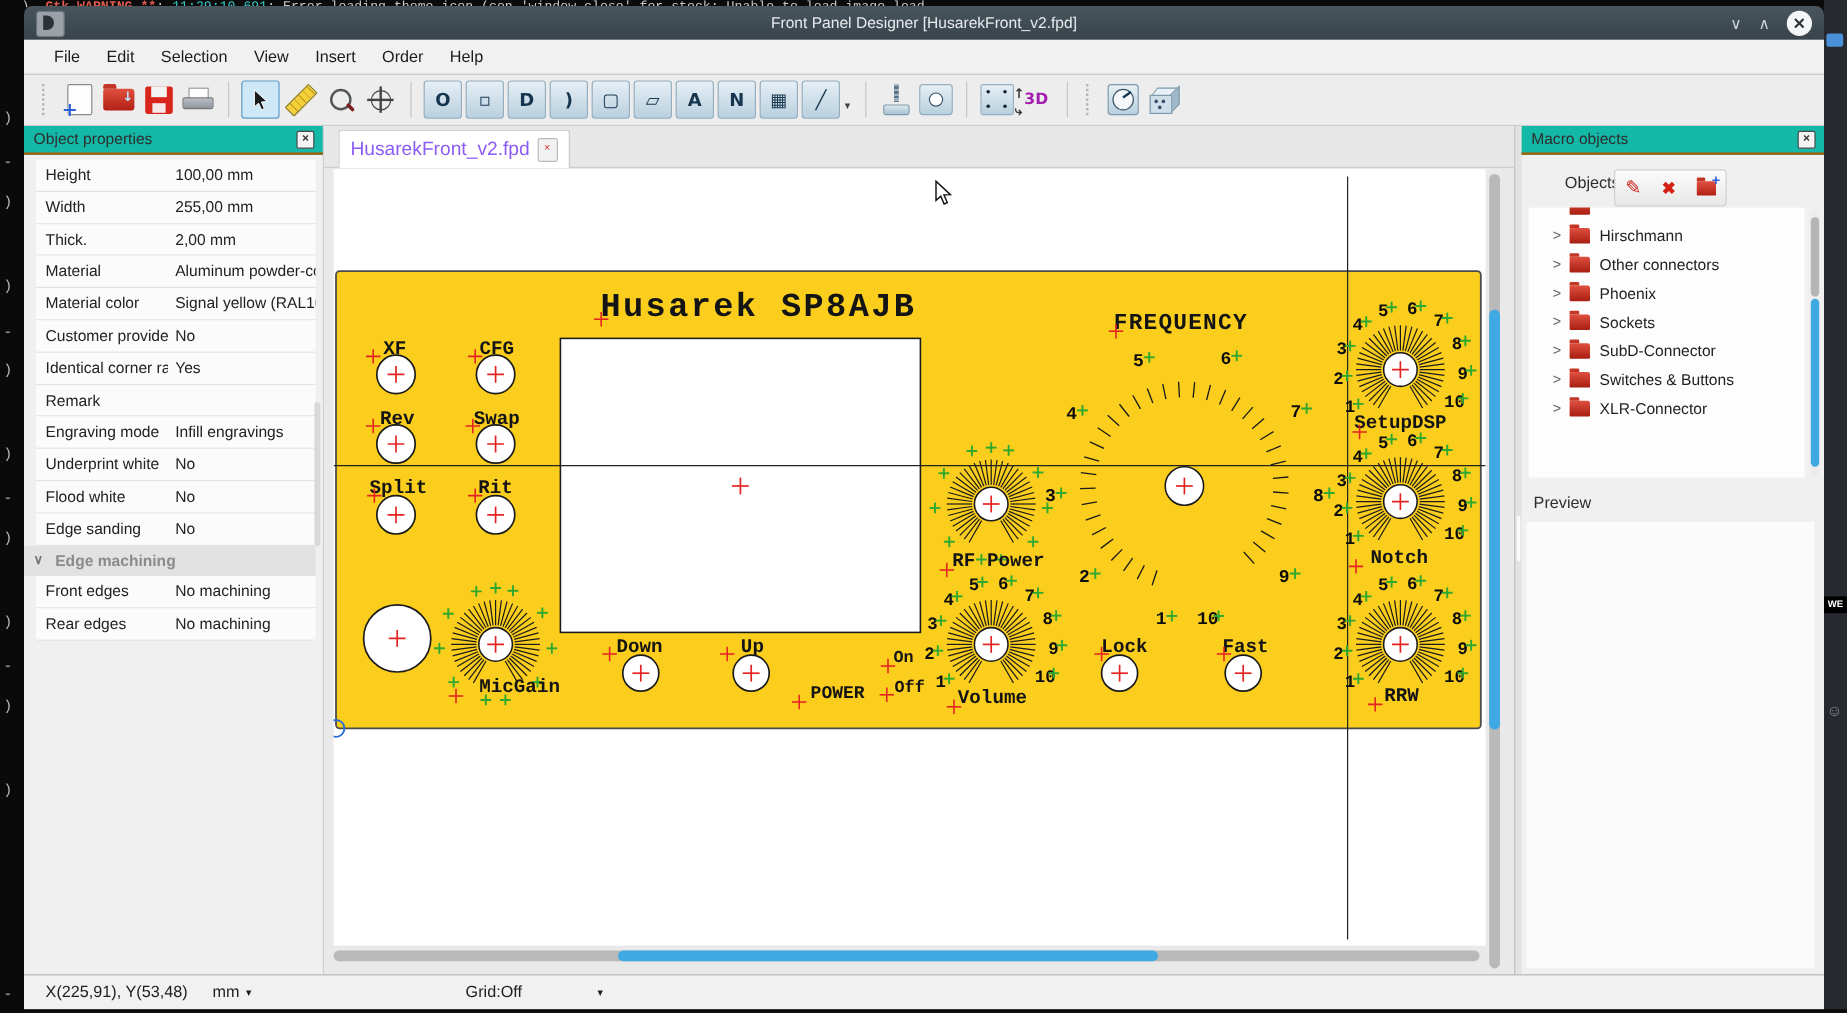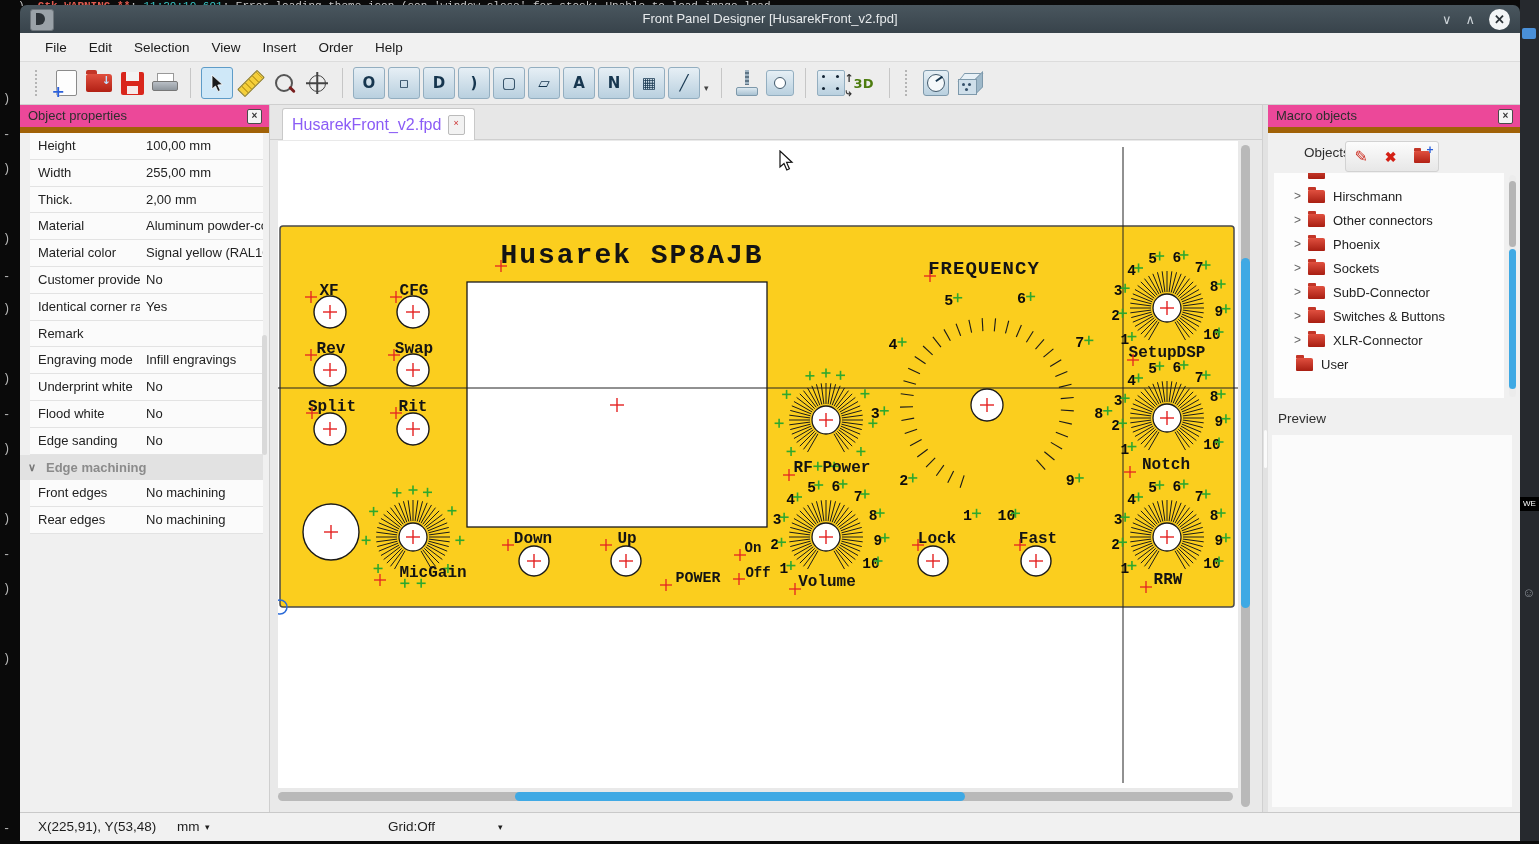--- a/index.html
+++ b/index.html
@@ -11,21 +11,21 @@
   #terminal-top{left:18px;top:0;width:1500px;height:6px;overflow:hidden;color:#c8c8c8;
     font-family:"Liberation Mono",monospace;font-size:11px;white-space:nowrap;}
   #terminal-top .warn{color:#e05b50;font-weight:bold;}
   #terminal-top .time{color:#39c7c7;}
   #left-strip{left:0;top:0;width:20px;height:844px;background:#0a0a0a;color:#b9b9b9;
     font-family:"Liberation Mono",monospace;font-size:12px;}
   #left-strip span{position:absolute;left:3px;}
   #right-strip{left:1520px;top:0;width:19px;height:844px;background:#26292e;}
   #right-strip .bubble{position:absolute;left:2px;top:28px;width:14px;height:11px;background:#4a90d9;border-radius:2px;}
   #right-strip .badge{position:absolute;left:0;top:497px;width:19px;height:14px;background:#000000;color:#fff;
-    font-size:8px;font-weight:normal;text-align:center;line-height:14px;}
+    font-size:8px;font-weight:bold;text-align:center;line-height:14px;}
   #right-strip .smiley{position:absolute;left:2px;top:585px;color:#8a8f96;font-size:13px;}
   #bottom-strip{left:0;top:841px;width:1539px;height:3px;background:#0a0a0a;}
 
   
   #titlebar{left:20px;top:5px;width:1500px;height:28px;background:linear-gradient(#49565e,#38434b);
     border-radius:7px 7px 0 0;color:#e7eaec;font-size:13px;}
   #titlebar .title{position:absolute;left:0;right:0;top:0;text-align:center;line-height:28px;}
   #app-icon{position:absolute;left:10px;top:4px;width:22px;height:20px;background:#9aa2a8;border-radius:3px;
     border:1px solid #6d757b;}
   #app-icon::after{content:"";position:absolute;left:5px;top:3px;width:9px;height:12px;background:#2c3338;
@@ -80,39 +80,39 @@
   .i-bolt::after{content:"";position:absolute;left:1px;bottom:0;width:22px;height:9px;
     background:linear-gradient(#dce8f0,#a9c2d2);border:1px solid #7e99ab;border-radius:2px;box-sizing:border-box;}
   .i-hole{position:relative;width:26px;height:24px;background:linear-gradient(#e6eff5,#b9d0df);
     border:1px solid #93aec0;border-radius:3px;}
   .i-hole::after{content:"";position:absolute;left:7px;top:6px;width:10px;height:10px;background:#fff;
     border:1.5px solid #41596b;border-radius:50%;}
   .i-corners{position:relative;width:26px;height:24px;background:linear-gradient(#e6eff5,#b9d0df);
     border:1px solid #93aec0;border-radius:2px;}
   .i-corners::after{content:"";position:absolute;left:4px;top:4px;width:3px;height:3px;border-radius:50%;background:#123;
     box-shadow:14px 0 #123,0 12px #123,14px 12px #123;}
-  .i-3d{position:relative;font-weight:bold;font-size:13px;color:#4d7c0f;letter-spacing:0;}
+  .i-3d{position:relative;font-weight:bold;font-size:13px;color:#a21caf;letter-spacing:0;}
   .i-3d::before{content:"↑";position:absolute;left:-9px;top:-4px;font-size:11px;color:#333;}
   .i-3d::after{content:"⤷";position:absolute;left:-8px;bottom:-8px;font-size:11px;color:#333;}
   .i-gauge{position:relative;width:24px;height:24px;background:linear-gradient(#e6eff5,#b9d0df);
     border:1px solid #7e99ab;border-radius:3px;}
   .i-gauge::before{content:"";position:absolute;left:3px;top:3px;width:16px;height:16px;background:#f4f8fa;
     border:1px solid #41596b;border-radius:50%;}
   .i-gauge::after{content:"";position:absolute;left:11px;top:7px;width:8px;height:1.5px;background:#16364f;
     transform:rotate(-35deg);}
   .i-box{position:relative;width:26px;height:24px;}
   .i-box .f{position:absolute;left:2px;top:8px;width:17px;height:14px;background:#cfdfea;border:1px solid #7e99ab;}
   .i-box .t{position:absolute;left:5px;top:2px;width:17px;height:7px;background:#e8f1f7;border:1px solid #7e99ab;transform:skewX(-38deg);}
   .i-box .s{position:absolute;left:19px;top:4px;width:6px;height:14px;background:#9fb9ca;border:1px solid #7e99ab;transform:skewY(-45deg);}
   .i-box .d{position:absolute;left:6px;top:12px;width:3px;height:3px;background:#35506a;border-radius:50%;
     box-shadow:6px 0 #35506a,3px 5px #35506a;}
 
   
   #left-dock{left:20px;top:105px;width:250px;height:707px;background:#f0f0f0;border-right:1px solid #cfcfcf;box-sizing:border-box;}
-  .dock-header{position:relative;height:22px;background:#ec4899;border-bottom:6px solid #a16207;}
+  .dock-header{position:relative;height:22px;background:#14b8a6;border-bottom:2px solid #a16207;}
   .dock-header .dt{position:absolute;left:8px;top:0;line-height:22px;font-size:13px;color:#2e2e2e;}
   .dock-close{position:absolute;right:7px;top:4px;width:13px;height:13px;border:1.5px solid #4a4a4a;border-radius:2px;
     color:#333;font-size:10px;font-weight:bold;text-align:center;line-height:12px;background:#f4f4f4;}
   #prop-rows{position:absolute;left:0;top:28px;width:243px;}
   .prow{display:flex;height:25.8px;border-bottom:1px solid #e3e3e3;background:#fbfbfb;margin-left:10px;}
   .prow .pl{width:102px;overflow:hidden;white-space:nowrap;font-size:13px;color:#222;line-height:25.8px;padding-left:8px;}
   .prow .pv{flex:1;overflow:hidden;white-space:nowrap;font-size:13px;color:#222;line-height:25.8px;padding-left:6px;}
   .pgroup{position:relative;height:25.8px;background:#e2e2e2;color:#8b8b8b;font-weight:bold;font-size:13px;
     line-height:25.8px;padding-left:26px;}
   .pgroup .chev{position:absolute;left:8px;top:0;font-size:11px;color:#777;}
@@ -1098,25 +1098,20 @@
       <div class="trow">
         <span class="chev">&gt;</span>
         <span class="folder"></span>
         <span class="tl">Switches &amp; Buttons</span>
       </div>
       <div class="trow">
         <span class="chev">&gt;</span>
         <span class="folder"></span>
         <span class="tl">XLR-Connector</span>
       </div>
-      <div class="trow user">
-        <span class="chev" style="margin-left: 8px;">&gt;</span>
-        <span class="folder"></span>
-        <span class="tl">User</span>
-      </div>
     </div>
   <div id="tree-scroll">
       <div class="g"></div>
       <div class="b"></div>
     </div>
   <span id="preview-label">Preview</span>
   <div id="preview-area"></div>
 </div>
 
 <div class="abs" id="statusbar">

